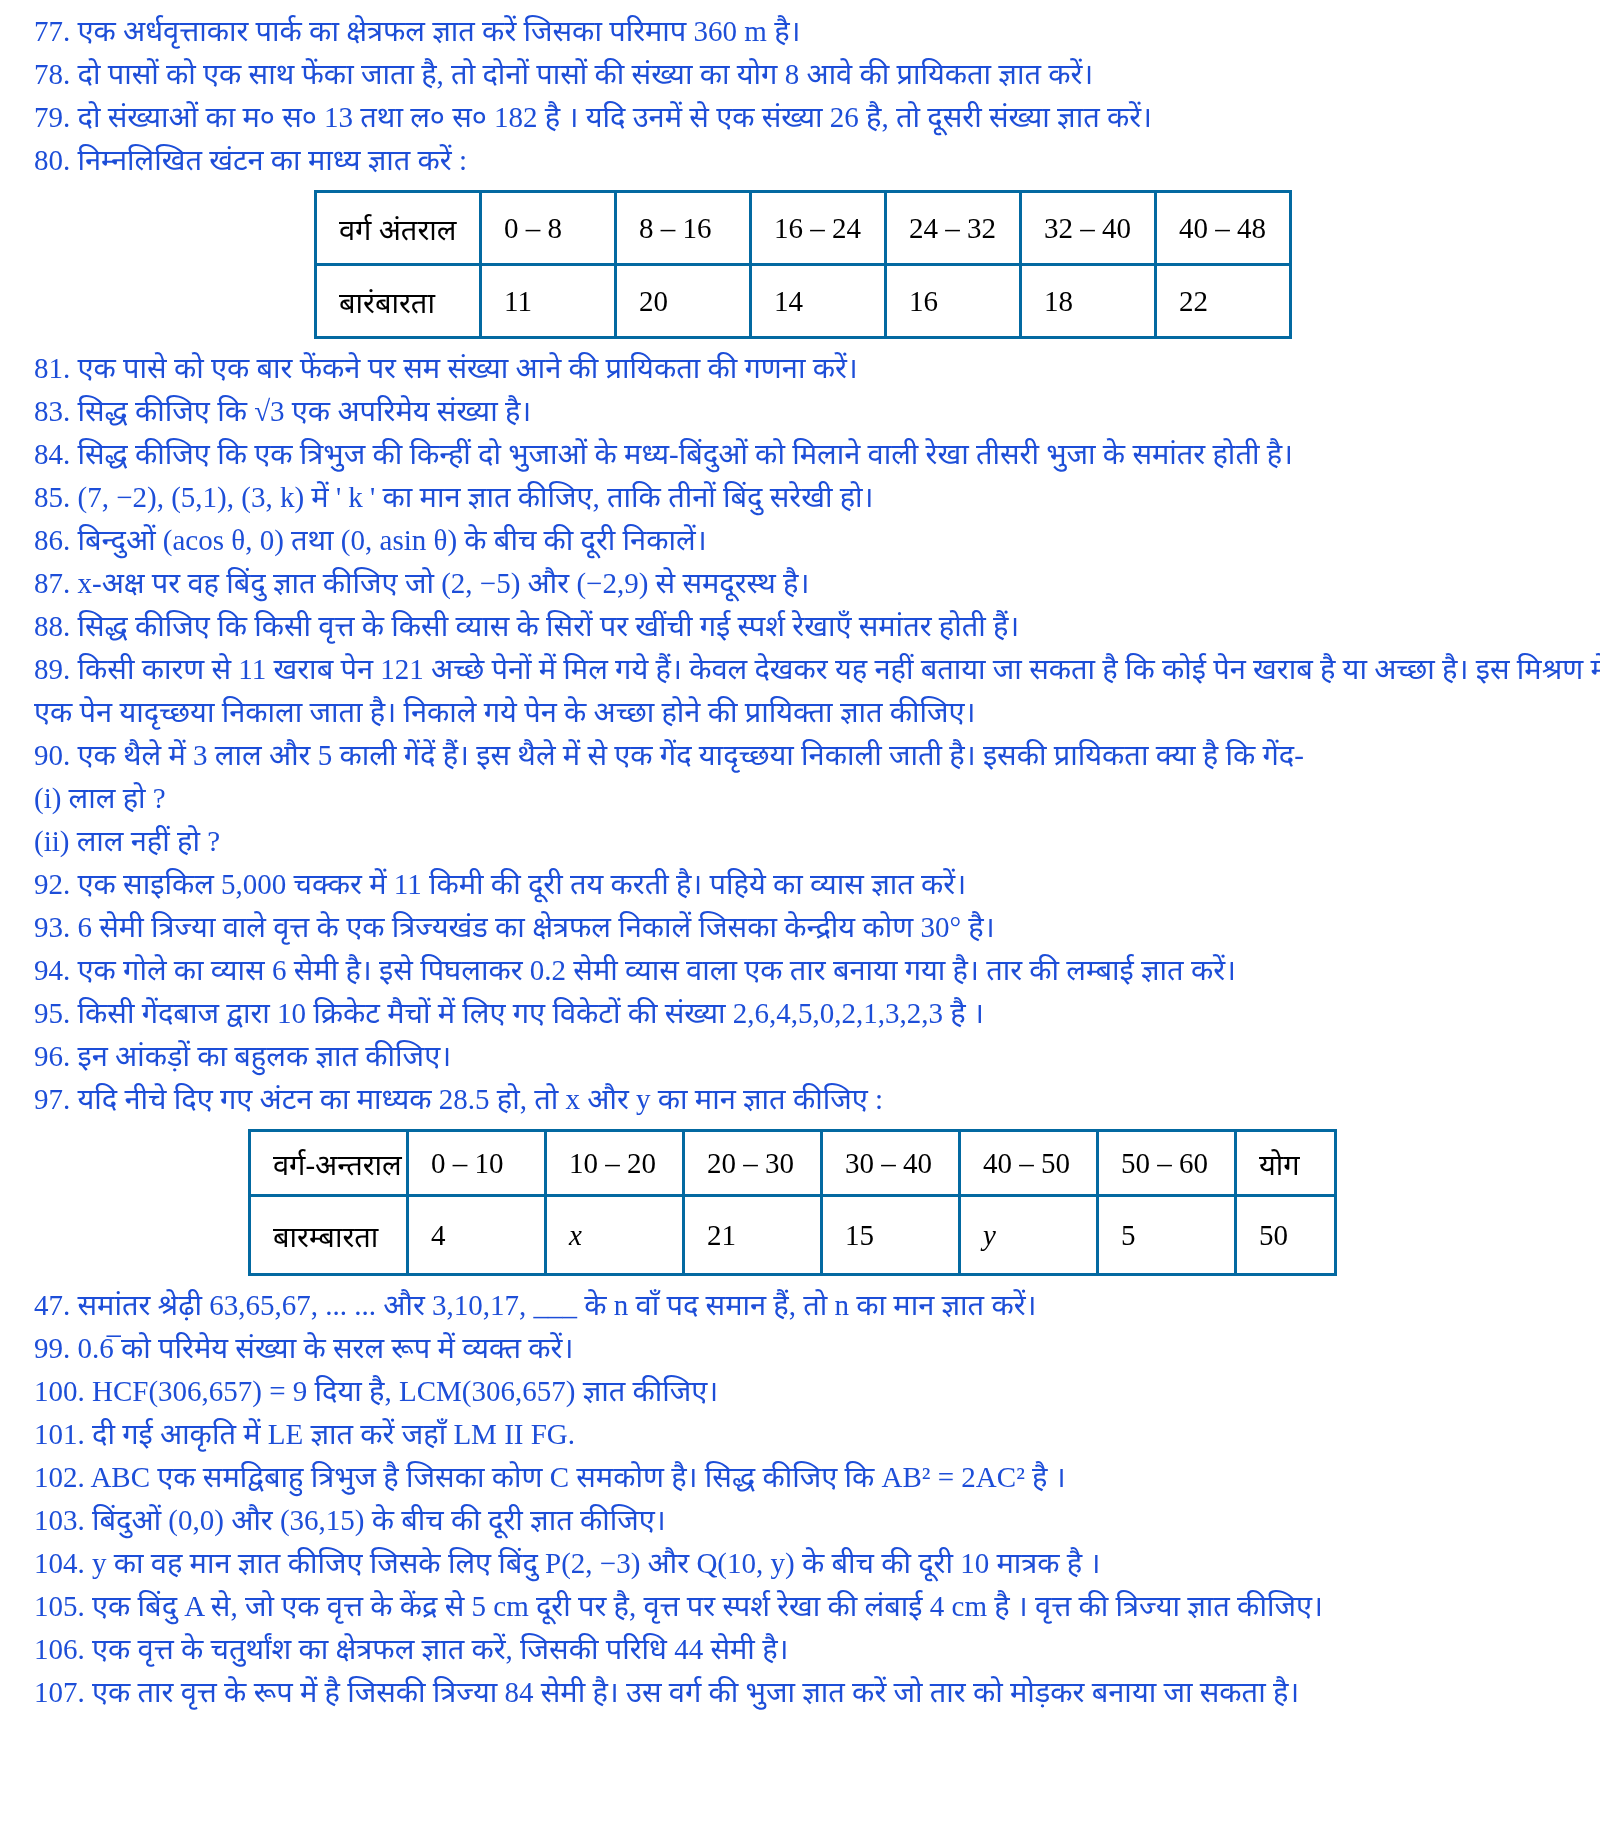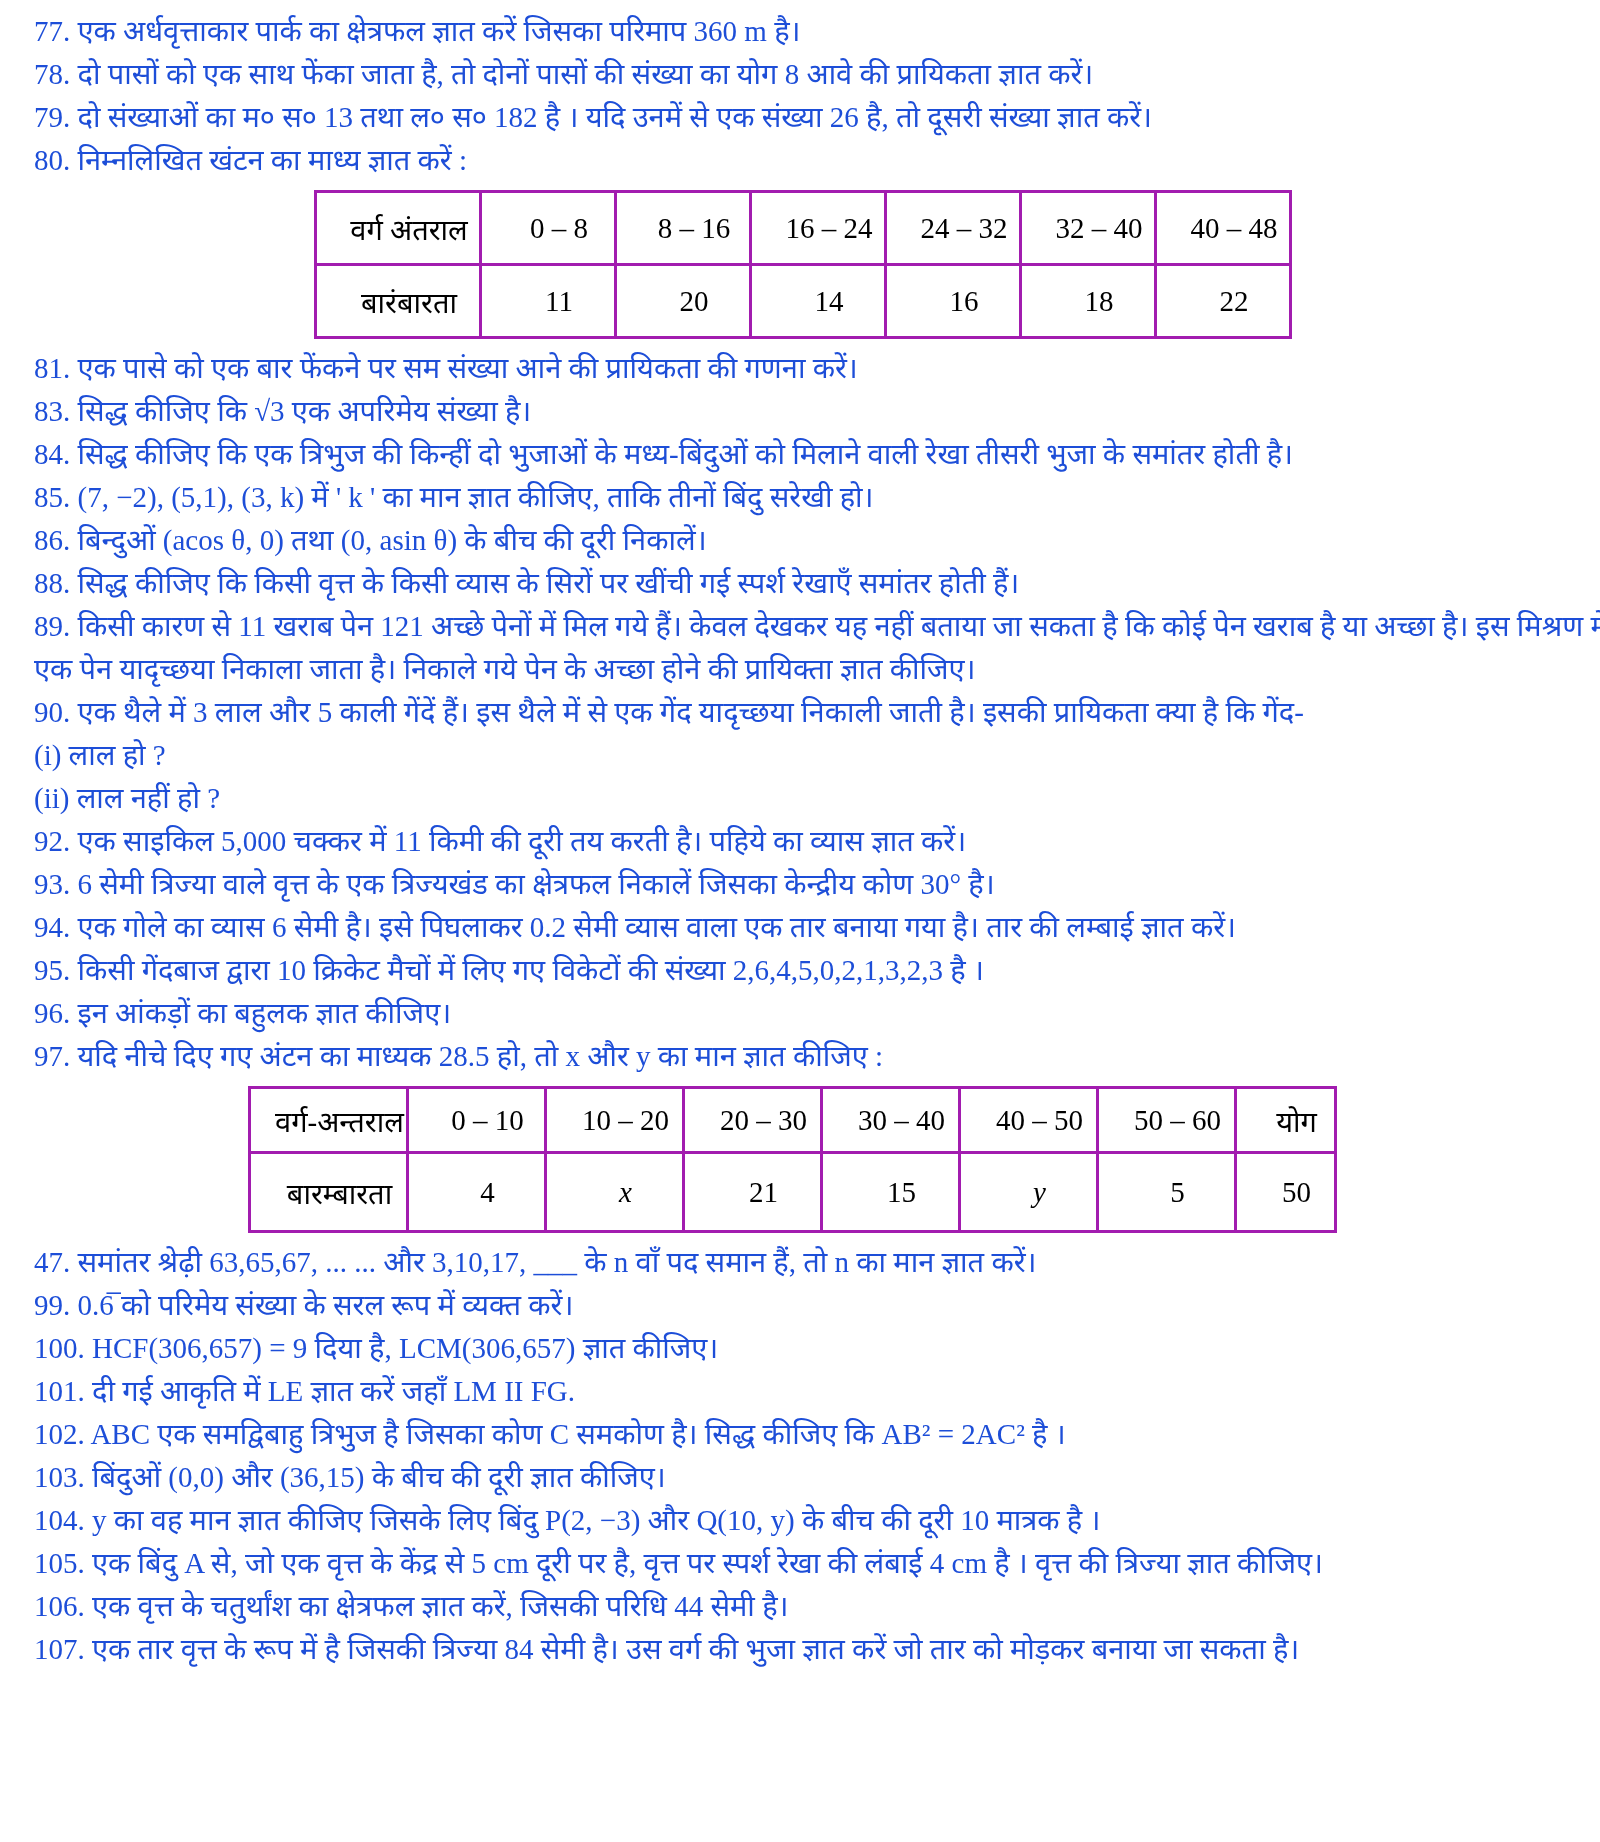--- a/index.html
+++ b/index.html
@@ -12,27 +12,26 @@
   .page{padding:10px 0 0 34px;}
   .q{
     margin:0;
     font-size:29px;
     line-height:43px;
     white-space:nowrap;
     color:#1d4ed8;
   }
   table.tbl{border-collapse:collapse;table-layout:fixed;}
   table.tbl td{
-    border:3px solid #a21caf;
+    border:3px solid #0369a1;
     font-size:29px;
     padding:0 0 0 22px;
     vertical-align:middle;
     overflow:hidden;
     white-space:nowrap;
-    text-align:center;
   }
   table.tbl1{margin:8px 0 8px 280px;}
   table.tbl1 td{height:70px;}
   table.tbl2{margin:8px 0 8px 214px;}
   table.tbl2 tr.r0 td{height:62px;}
   table.tbl2 tr.r1 td{height:76px;}
   td.it{font-style:italic;padding-left:56px;}
 </style>
 </head>
 <body>
@@ -74,20 +73,21 @@
       <td>22</td>
     </tr>
   </tbody>
     </table>
 
   <p class="q">81. एक पासे को एक बार फेंकने पर सम संख्या आने की प्रायिकता की गणना करें।</p>
   <p class="q">83. सिद्ध कीजिए कि √3 एक अपरिमेय संख्या है।</p>
   <p class="q">84. सिद्ध कीजिए कि एक त्रिभुज की किन्हीं दो भुजाओं के मध्य-बिंदुओं को मिलाने वाली रेखा तीसरी भुजा के समांतर होती है।</p>
   <p class="q">85. (7, −2), (5,1), (3, k) में ' k ' का मान ज्ञात कीजिए, ताकि तीनों बिंदु सरेखी हो।</p>
   <p class="q">86. बिन्दुओं (acos θ, 0) तथा (0, asin θ) के बीच की दूरी निकालें।</p>
+  <p class="q">87. x-अक्ष पर वह बिंदु ज्ञात कीजिए जो (2, −5) और (−2,9) से समदूरस्थ है।</p>
   <p class="q">88. सिद्ध कीजिए कि किसी वृत्त के किसी व्यास के सिरों पर खींची गई स्पर्श रेखाएँ समांतर होती हैं।</p>
   <p class="q">89. किसी कारण से 11 खराब पेन 121 अच्छे पेनों में मिल गये हैं। केवल देखकर यह नहीं बताया जा सकता है कि कोई पेन खराब है या अच्छा है। इस मिश्रण में से</p>
   <p class="q">एक पेन यादृच्छया निकाला जाता है। निकाले गये पेन के अच्छा होने की प्रायिक्ता ज्ञात कीजिए।</p>
   <p class="q">90. एक थैले में 3 लाल और 5 काली गेंदें हैं। इस थैले में से एक गेंद यादृच्छया निकाली जाती है। इसकी प्रायिकता क्या है कि गेंद-</p>
   <p class="q">(i) लाल हो ?</p>
   <p class="q">(ii) लाल नहीं हो ?</p>
   <p class="q">92. एक साइकिल 5,000 चक्कर में 11 किमी की दूरी तय करती है। पहिये का व्यास ज्ञात करें।</p>
   <p class="q">93. 6 सेमी त्रिज्या वाले वृत्त के एक त्रिज्यखंड का क्षेत्रफल निकालें जिसका केन्द्रीय कोण 30° है।</p>
   <p class="q">94. एक गोले का व्यास 6 सेमी है। इसे पिघलाकर 0.2 सेमी व्यास वाला एक तार बनाया गया है। तार की लम्बाई ज्ञात करें।</p>
   <p class="q">95. किसी गेंदबाज द्वारा 10 क्रिकेट मैचों में लिए गए विकेटों की संख्या 2,6,4,5,0,2,1,3,2,3 है ।</p>

